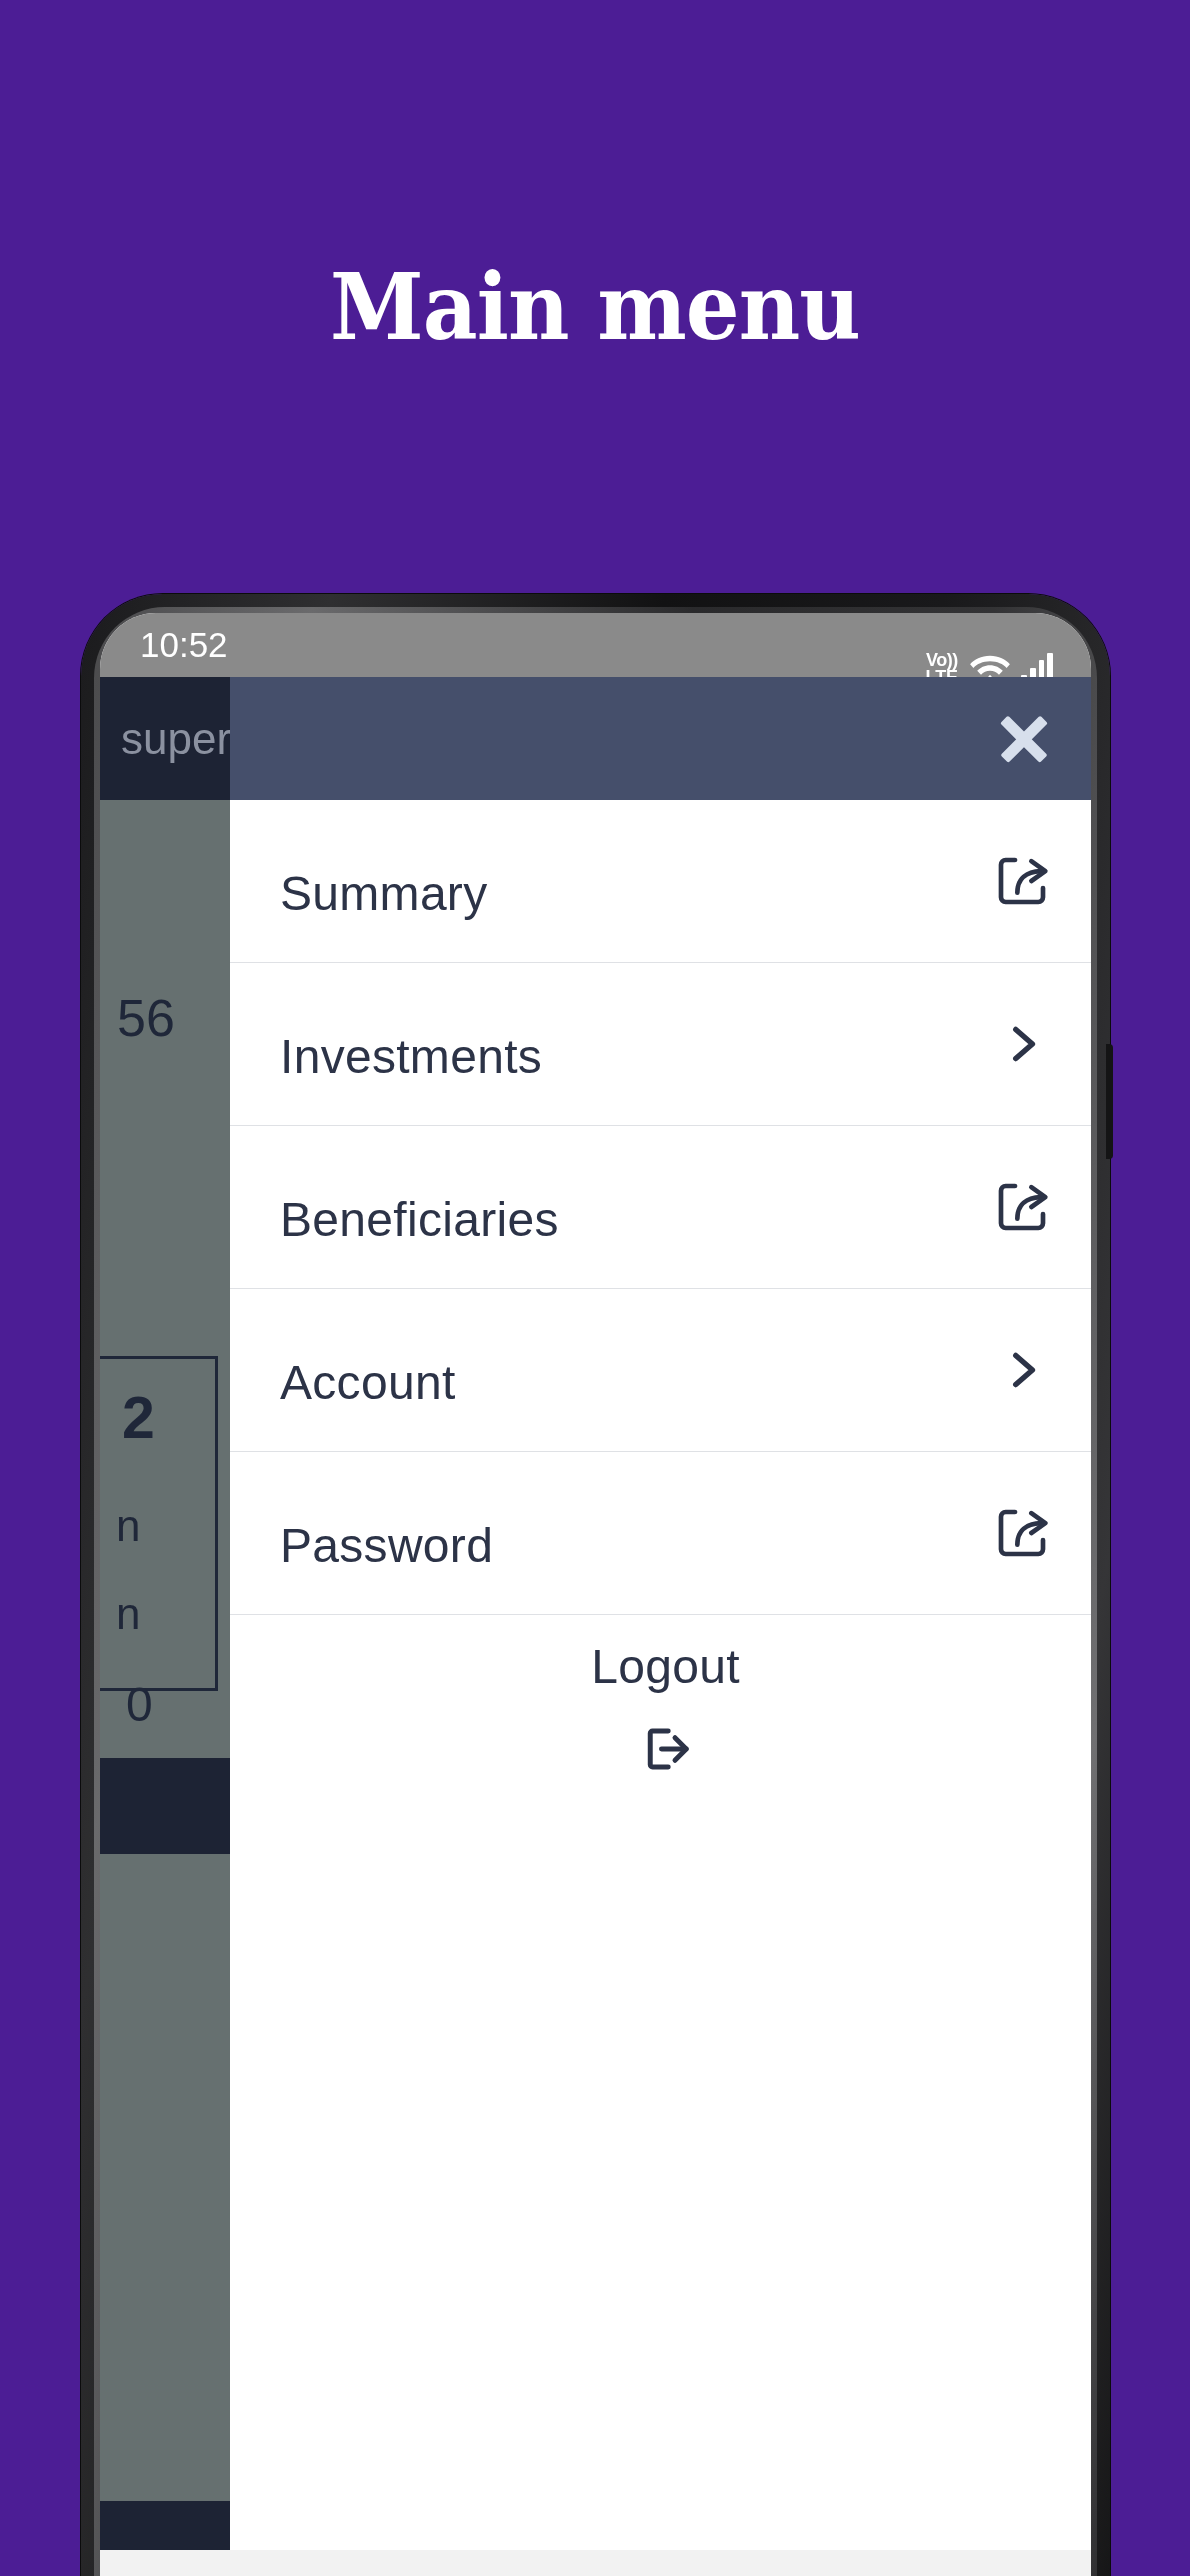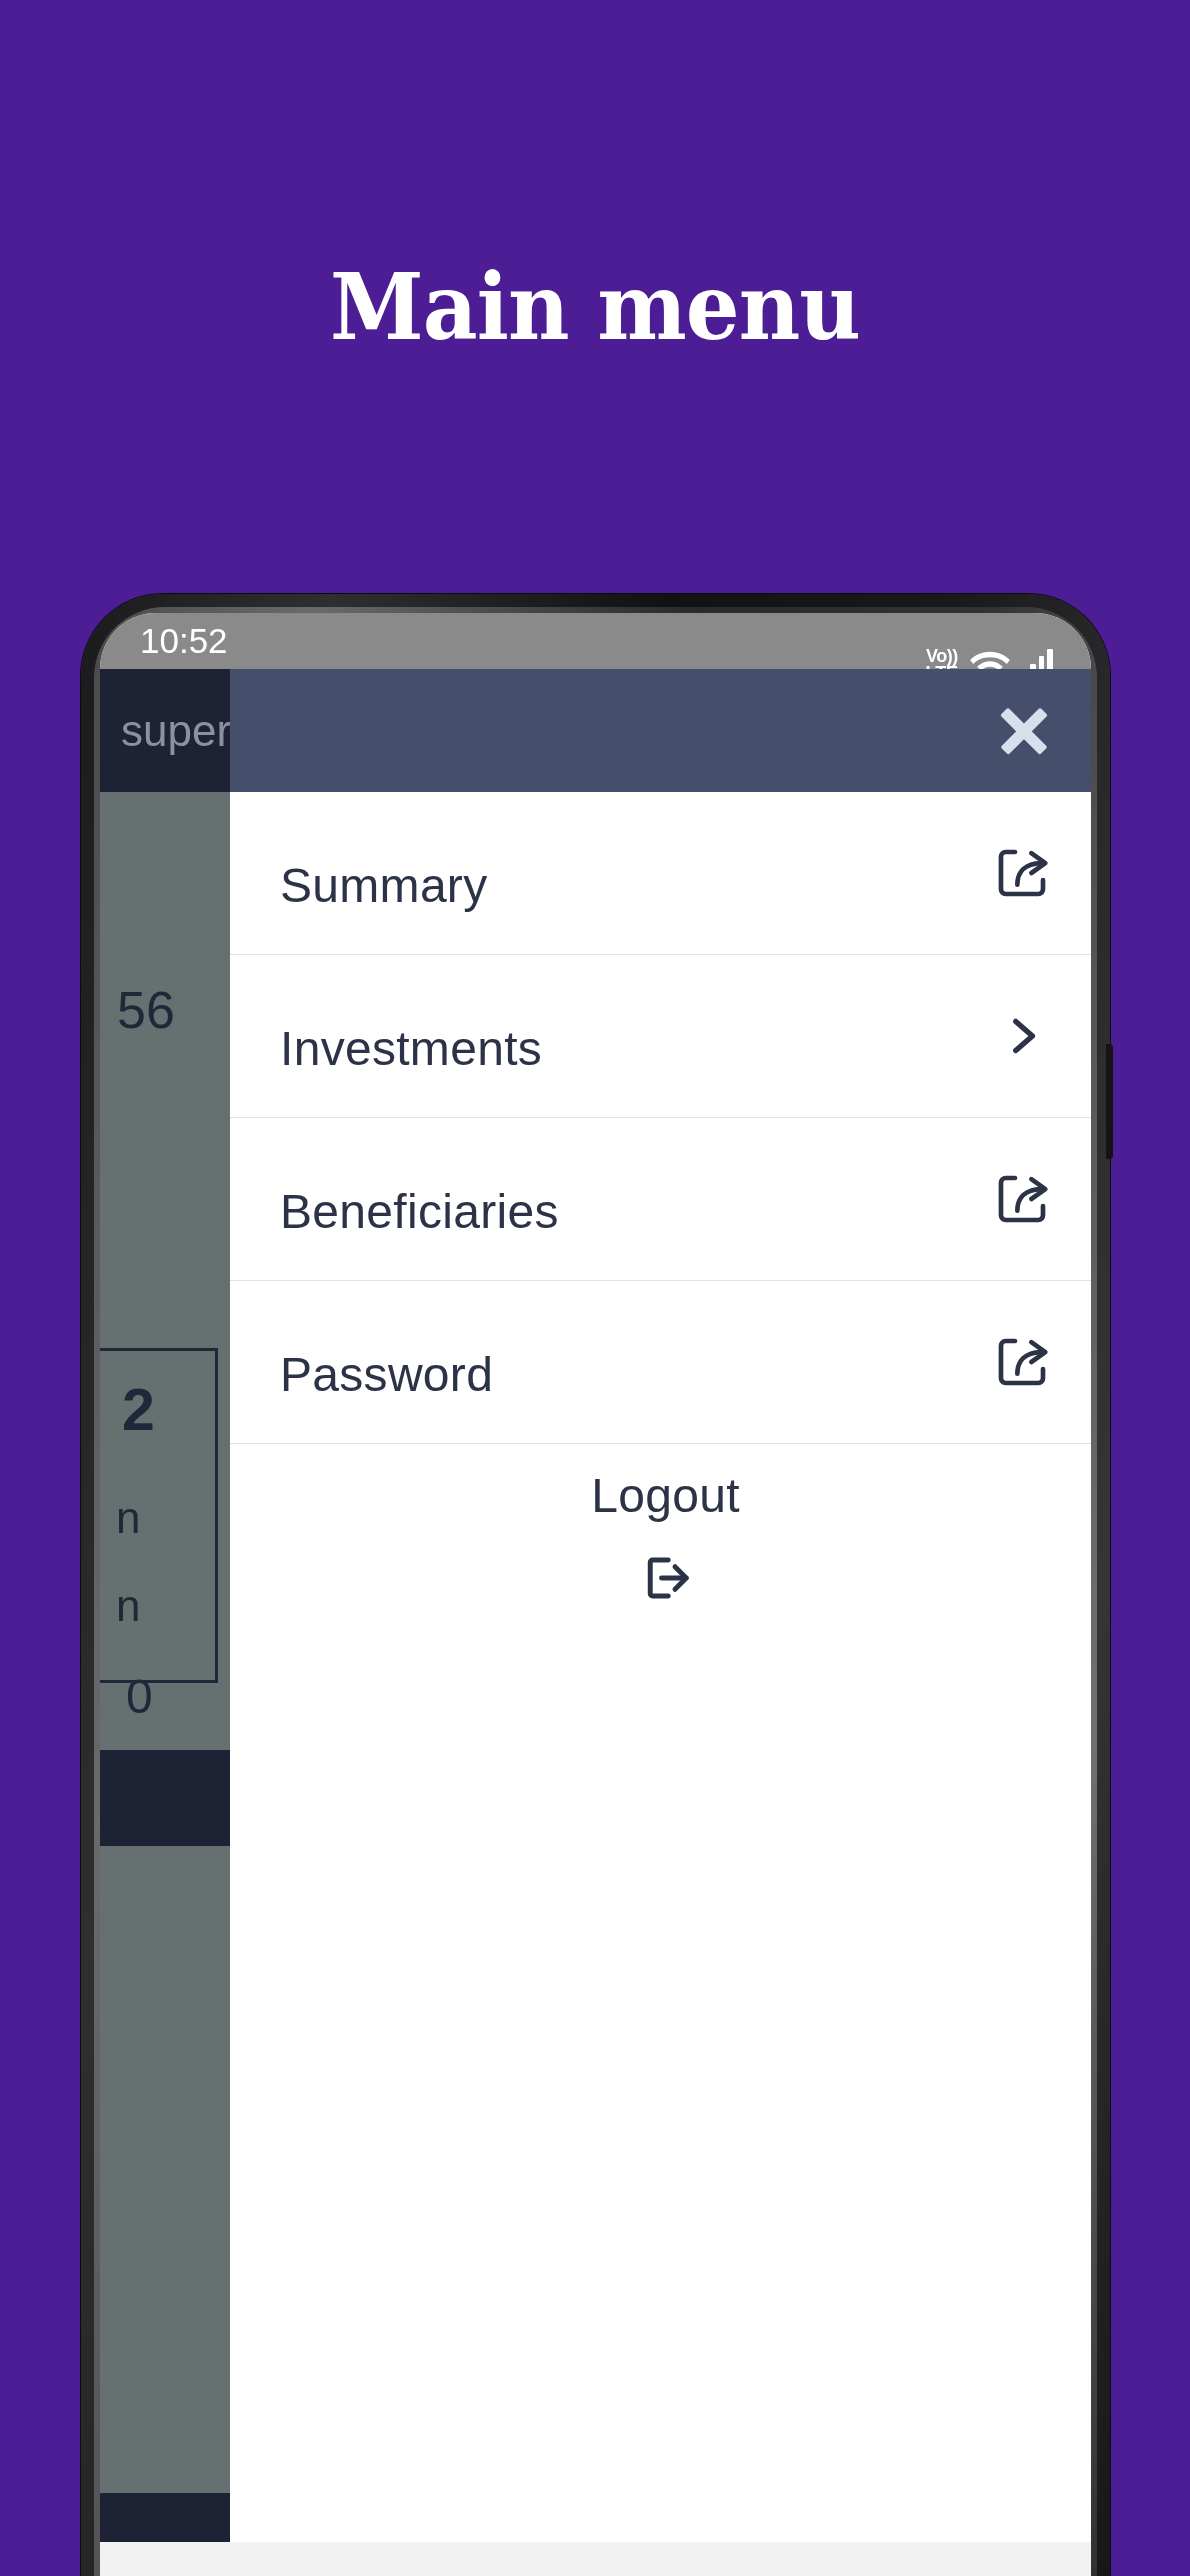--- a/index.html
+++ b/index.html
@@ -53,21 +53,21 @@
     position: absolute;
     right: -2.9px; top: 450px;
     width: 6.7px; height: 115px;
     background: #141415;
     border-radius: 0 3.8px 3.8px 0;
   }
 
   
   .status-bar {
     position: relative;
-    height: 56px;
+    height: 64px;
     background: #8a8a8a;
     display: flex; align-items: center;
     justify-content: space-between;
     padding: 0 38px 0 40px;
     color: #ffffff;
     gap: 32px;
   }
   .status-time { font-size: 35px; letter-spacing: 0px; font-weight: 400; }
   .status-icons { display: flex; align-items: flex-end; gap: 10.5px; }
 
@@ -264,20 +264,28 @@
               <span class="menu-label">Beneficiaries</span>
               <span class="menu-icon">
                 <svg width="56" height="56" viewBox="0 0 24 24" fill="none" stroke="currentColor" stroke-width="2" stroke-linecap="round" stroke-linejoin="round">
                   <path d="M9 3 H5 a2 2 0 0 0 -2 2 v14 a2 2 0 0 0 2 2 h14 a2 2 0 0 0 2 -2 v-4"></path>
                   <path d="M10 17 c0 -6 4 -9 10 -9.2"></path>
                   <path d="M16 3.5 L22 7.8 L16 12"></path>
                 </svg>
               </span>
             </div>
 
+            <div class="menu-item">
+              <span class="menu-label">Account</span>
+              <span class="menu-icon">
+                <svg width="50" height="50" viewBox="0 0 24 24" fill="none" stroke="currentColor" stroke-width="2.6" stroke-linecap="round" stroke-linejoin="round">
+                  <polyline points="9 5 17 12 9 19"></polyline>
+                </svg>
+              </span>
+            </div>
 
             <div class="menu-item">
               <span class="menu-label">Password</span>
               <span class="menu-icon">
                 <svg width="56" height="56" viewBox="0 0 24 24" fill="none" stroke="currentColor" stroke-width="2" stroke-linecap="round" stroke-linejoin="round">
                   <path d="M9 3 H5 a2 2 0 0 0 -2 2 v14 a2 2 0 0 0 2 2 h14 a2 2 0 0 0 2 -2 v-4"></path>
                   <path d="M10 17 c0 -6 4 -9 10 -9.2"></path>
                   <path d="M16 3.5 L22 7.8 L16 12"></path>
                 </svg>
               </span>

